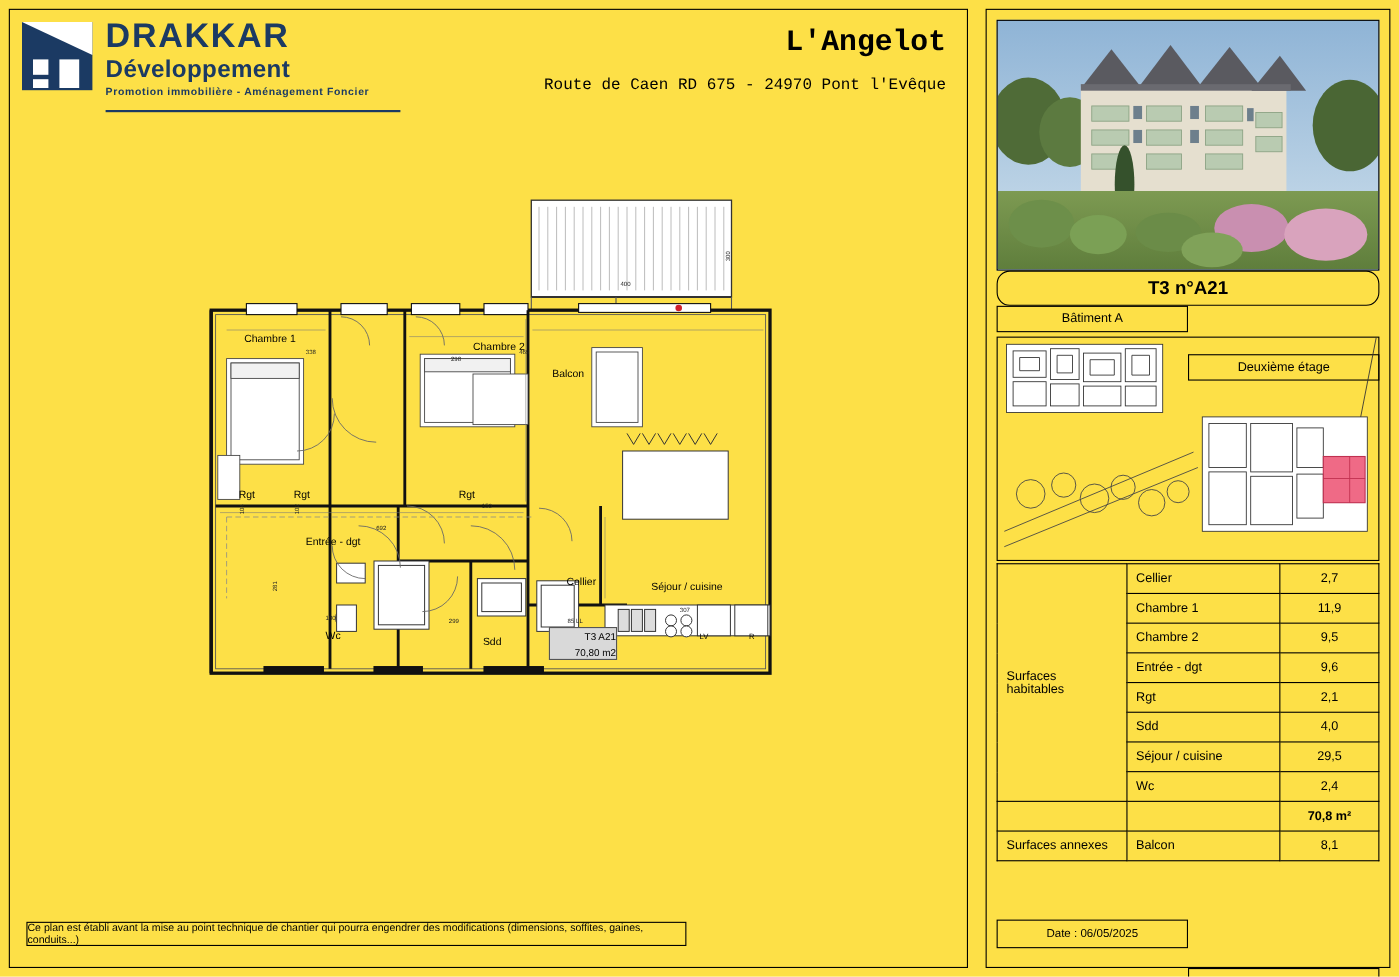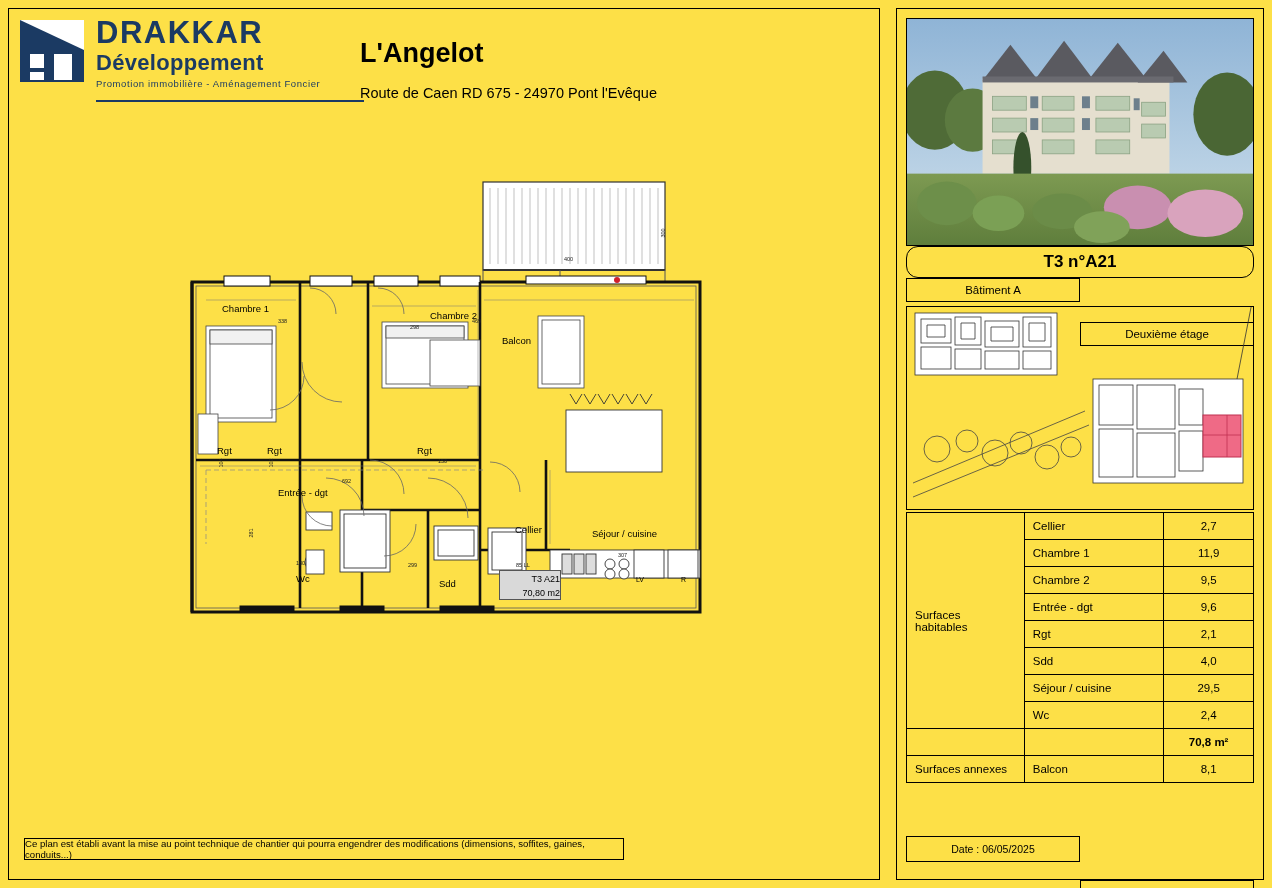--- a/index.html
+++ b/index.html
@@ -49,28 +49,28 @@
   #logo-text { position: absolute; left: 76px; top: 0px; }
   #logo-title {
     font-size: 31px; font-weight: bold; letter-spacing: 1.5px; color: #1b3a63;
     line-height: 34px;
   }
   #logo-sub {
     font-size: 22px; font-weight: bold; color: #1b3a63; line-height: 26px;
     letter-spacing: 0.3px;
   }
   #logo-tag {
-    font-size: 9.5px; color: #1b3a63; letter-spacing: 0.6px; margin-top: 2px;
+    font-size: 9.5px; color: #1b3a63; letter-spacing: 0.6px; margin-top: 2px; font-weight: bold;
   }
   #logo-underline {
     position: absolute; left: 76px; top: 84px; width: 268px; height: 2px; background: #1b3a63;
   }
 
   #title-block {
-    position: absolute; left: 360px; top: 38px; width: 500px; text-align: left;
+    position: absolute; left: 360px; top: 24px; width: 500px; text-align: right; font-family: Liberation Mono, monospace;
   }
   #doc-title { font-size: 27px; font-weight: bold; color: #000; }
   #doc-subtitle { font-size: 14.5px; color: #000; margin-top: 16px; }
 
   
   #plan-area { position: absolute; left: 10px; top: 130px; width: 868px; height: 700px; }
   #scale-labels { position: absolute; left: 20px; top: 784px; width: 248px; font-size: 11px; }
 
   
   #note {

